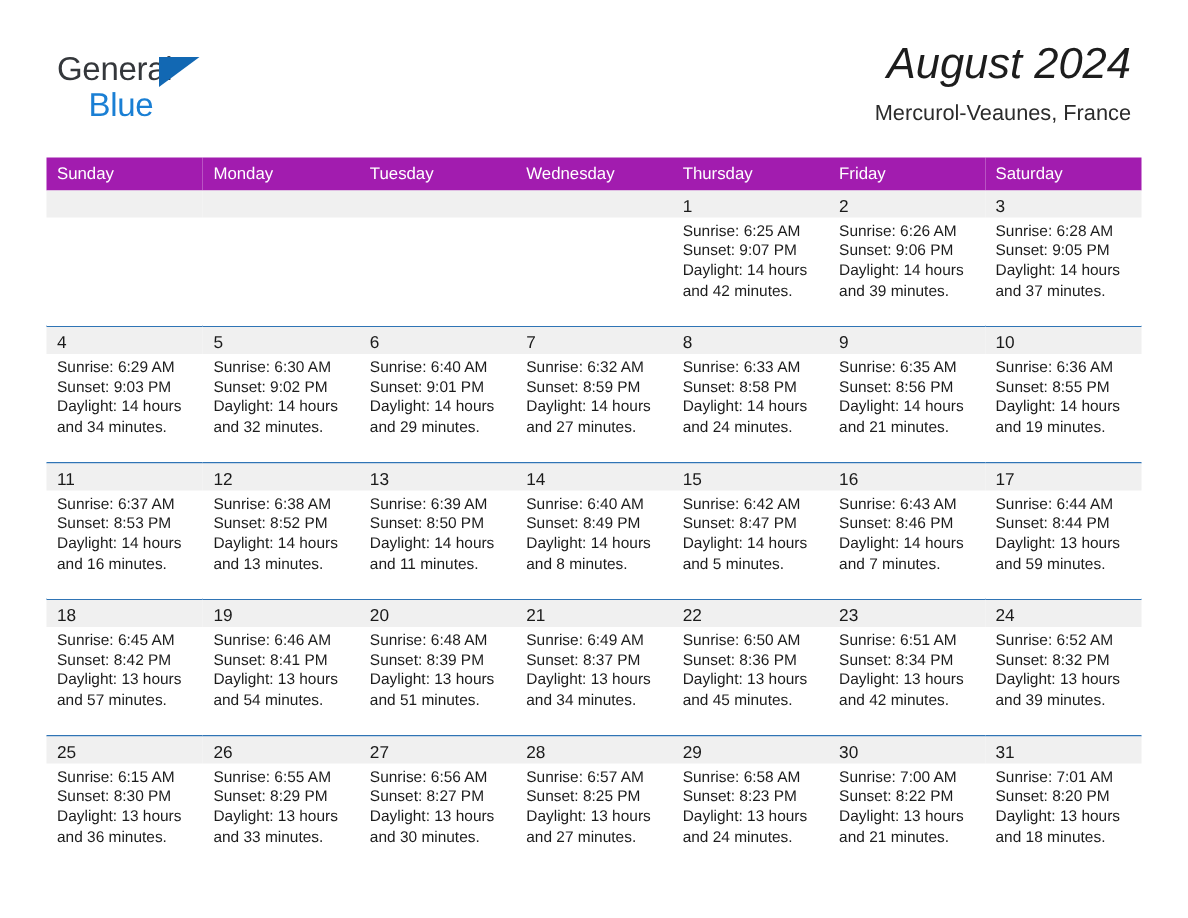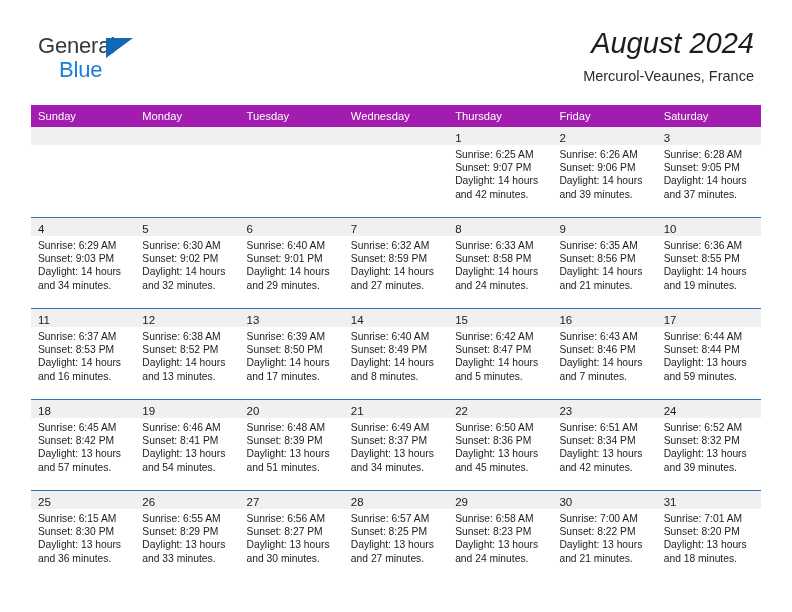--- a/index.html
+++ b/index.html
@@ -302,21 +302,21 @@
               <div class="cell-line">Daylight: 14 hours</div>
               <div class="cell-line">and 13 minutes.</div>
             </div>
           </td>
           <td>
             <div class="daynum-band"><span class="daynum">13</span></div>
             <div class="cell-body">
               <div class="cell-line">Sunrise: 6:39 AM</div>
               <div class="cell-line">Sunset: 8:50 PM</div>
               <div class="cell-line">Daylight: 14 hours</div>
-              <div class="cell-line">and 17 minutes.</div>
+              <div class="cell-line">and 11 minutes.</div>
             </div>
           </td>
           <td>
             <div class="daynum-band"><span class="daynum">14</span></div>
             <div class="cell-body">
               <div class="cell-line">Sunrise: 6:40 AM</div>
               <div class="cell-line">Sunset: 8:49 PM</div>
               <div class="cell-line">Daylight: 14 hours</div>
               <div class="cell-line">and 8 minutes.</div>
             </div>

